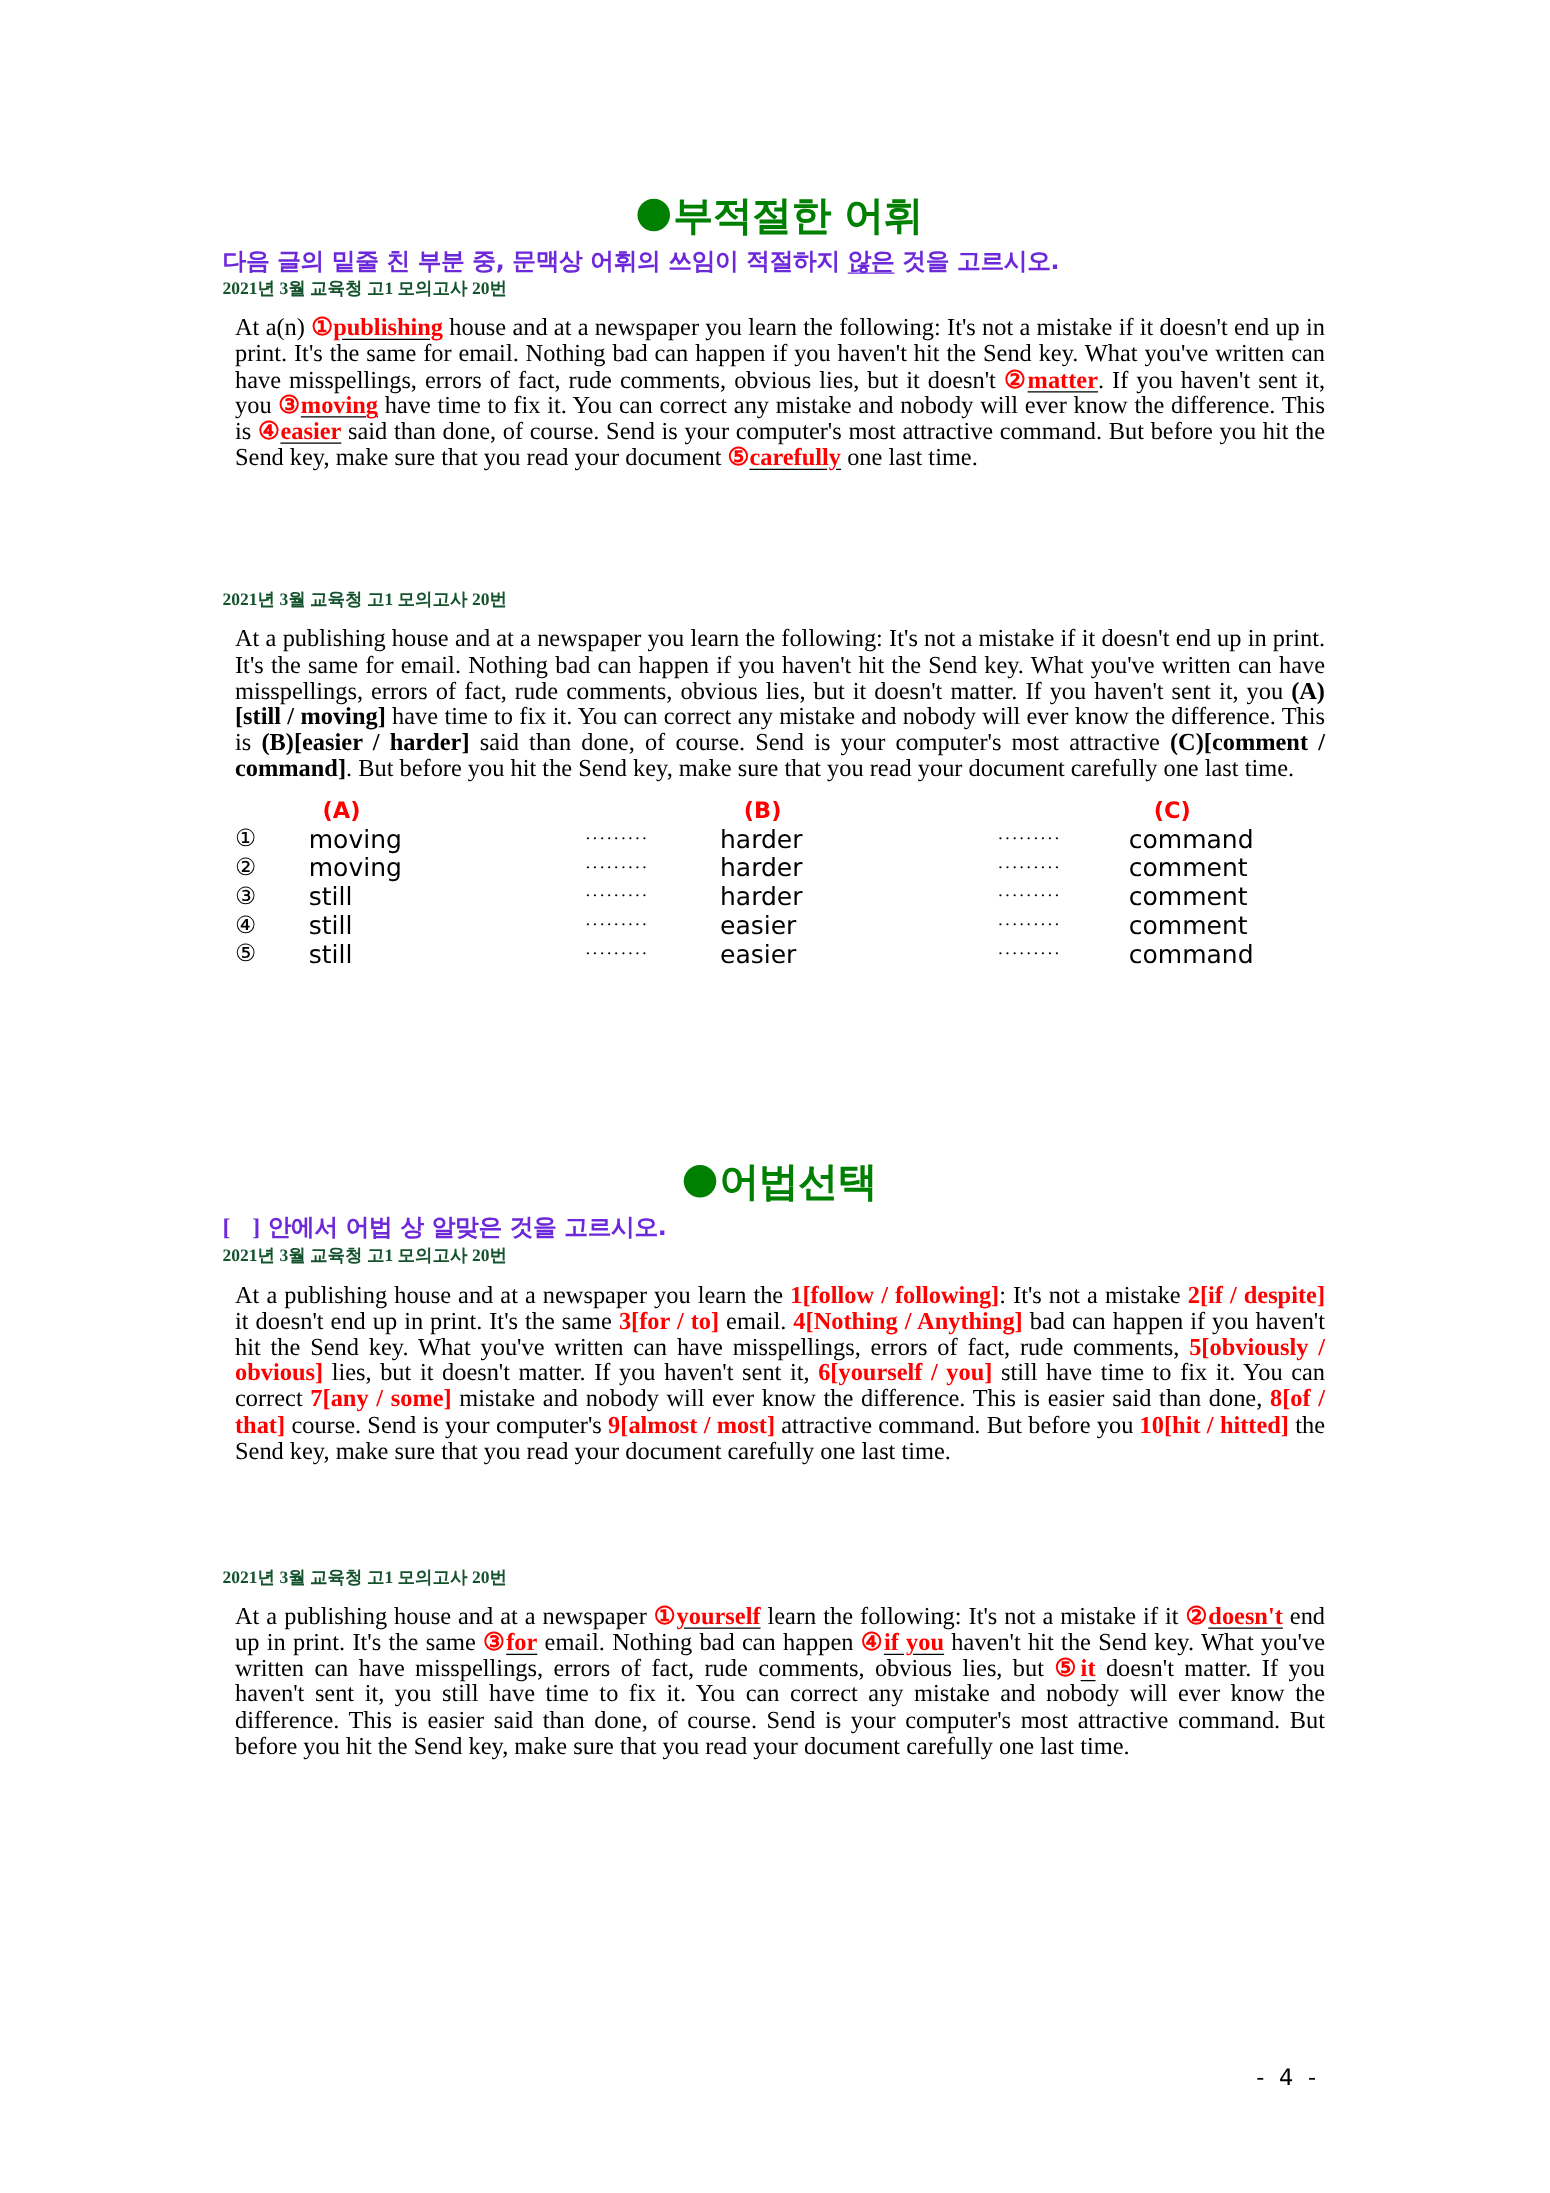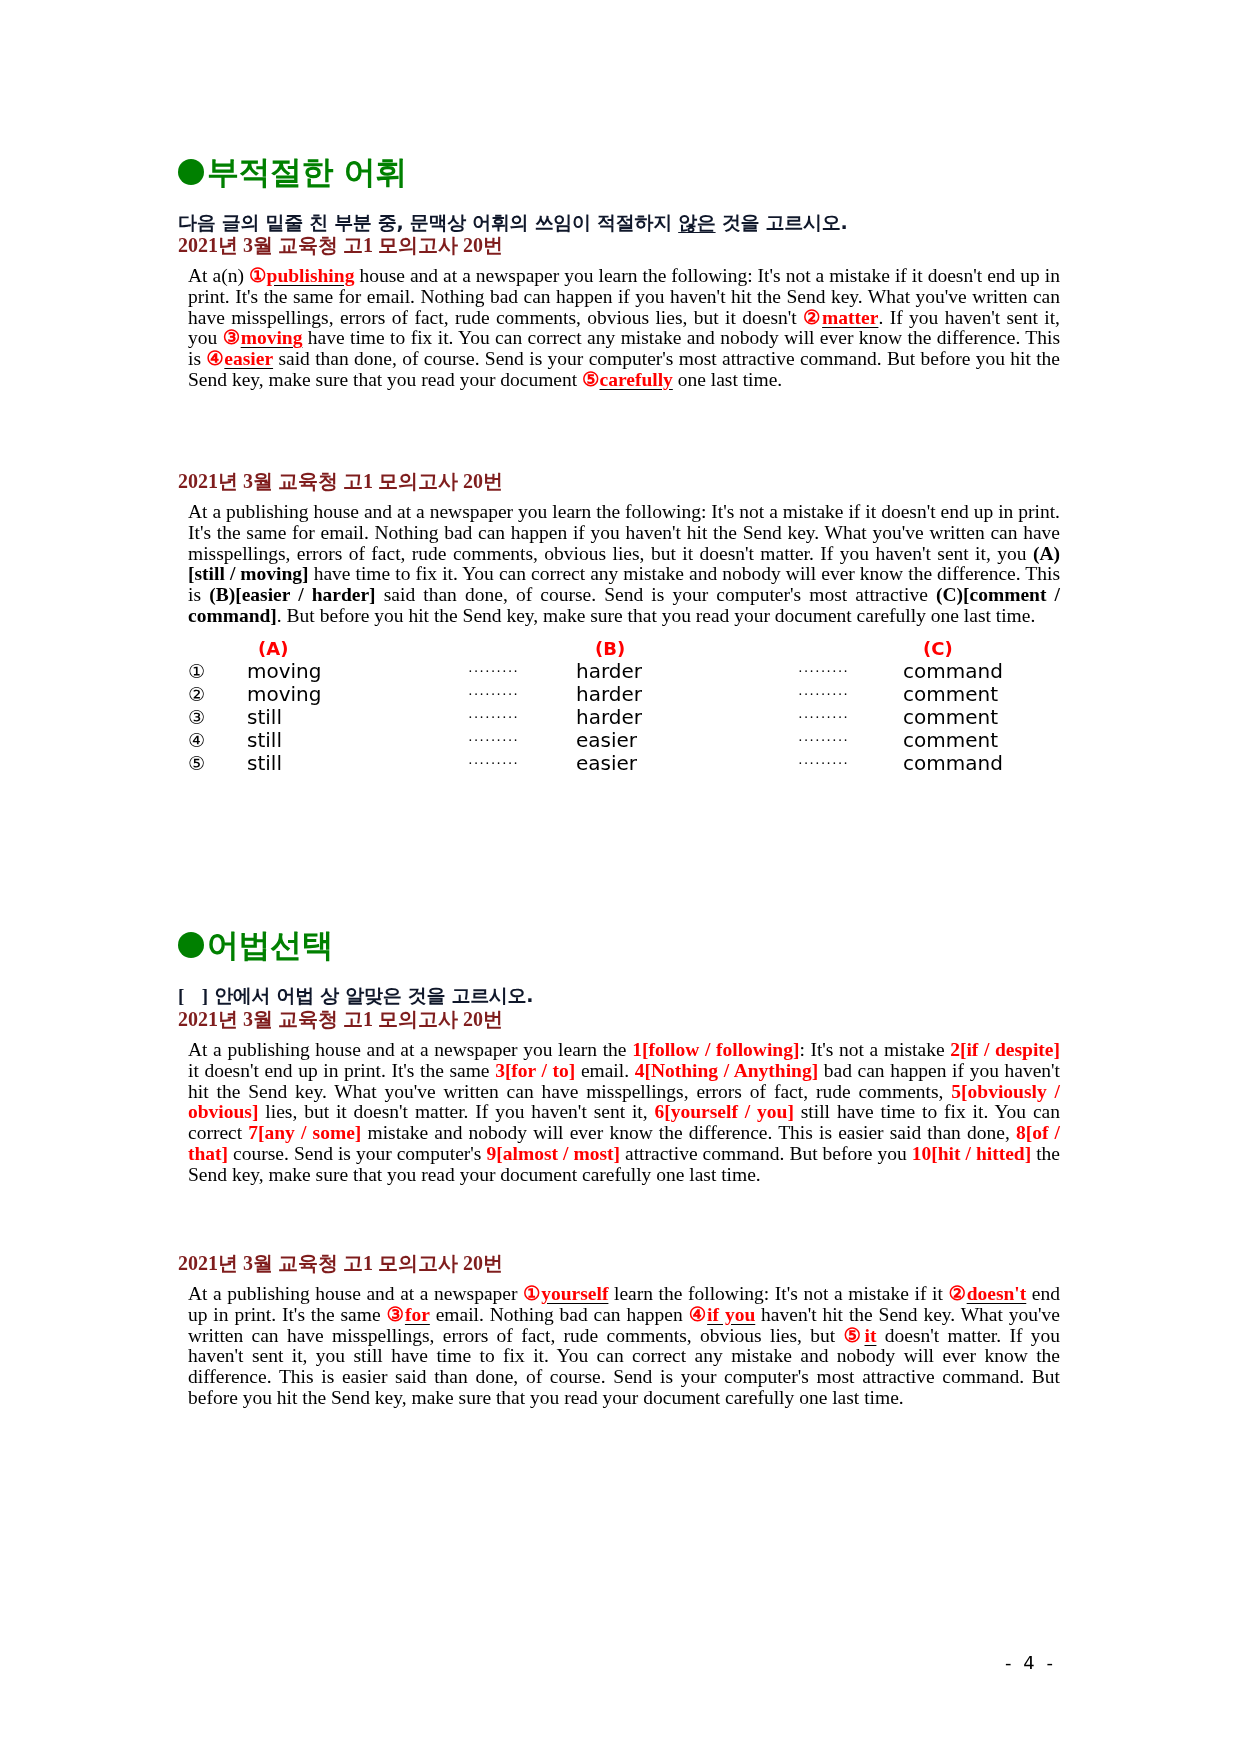--- a/index.html
+++ b/index.html
@@ -3,31 +3,32 @@
 <meta charset="utf-8">
 <style>
   html, body { margin: 0; padding: 0; background: #ffffff; }
   body { width: 1240px; height: 1754px; position: relative; overflow: hidden; }
   .page { position: absolute; left: 178px; top: 0; width: 892px; }
   .section { position: absolute; left: 0; width: 892px; }
   .heading {
     font-family: "DejaVu Sans", sans-serif; font-weight: bold;
     color: #008000; font-size: 32px; line-height: 40px; margin: 0;
     letter-spacing: -0.5px;
+    text-align: center;
   }
   .bullet { display: inline-block; width: 26px; height: 26px; border-radius: 50%; background: #008000; margin-right: 3px; vertical-align: -2px; }
   .instr {
     font-family: "DejaVu Sans", sans-serif; font-weight: bold;
-    font-size: 19px; line-height: 24px; color: #0f172a; margin-top: 18px; letter-spacing: -0.3px;
+    font-size: 19px; line-height: 24px; color: #6d28d9; margin-top: 5px; letter-spacing: -0.3px;
   }
   .instr .ser { font-family: "Liberation Serif", serif; }
   .instr u { text-decoration: underline; text-underline-offset: 3px; }
   .source {
     font-family: "Liberation Serif", "DejaVu Sans", serif; font-weight: bold;
-    font-size: 20px; line-height: 22px; color: #7f1d1d;
+    font-size: 14px; line-height: 22px; color: #14532d;
   }
   .para {
     font-family: "Liberation Serif", serif; font-size: 19.5px; line-height: 20.8px;
     color: #000; text-align: justify; margin: 10px;
   }
   .mark { color: #ff0000; font-weight: bold; }
   .mark .u { text-decoration: underline; text-decoration-color: #000; text-underline-offset: 3px; }
   .bold { font-weight: bold; }
   .choices { position: relative; width: 892px; margin-top: 2px; }
   .choices .hdr, .choices .row { position: relative; height: 23px; font-family: "DejaVu Sans", sans-serif; font-size: 20px; line-height: 23px; }

